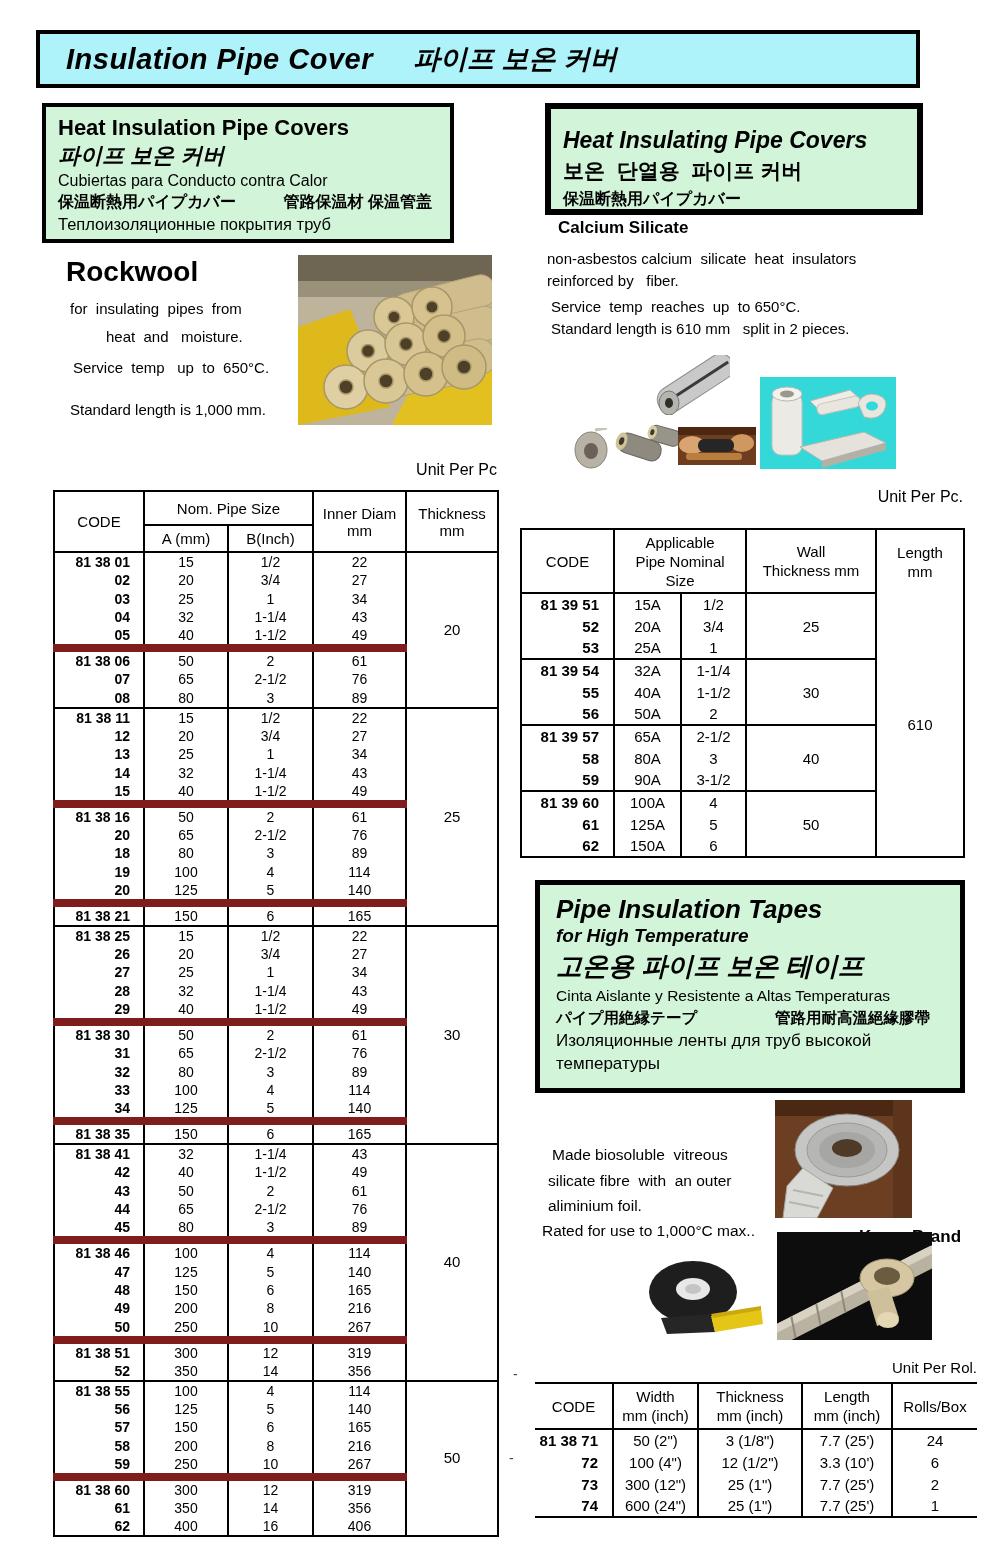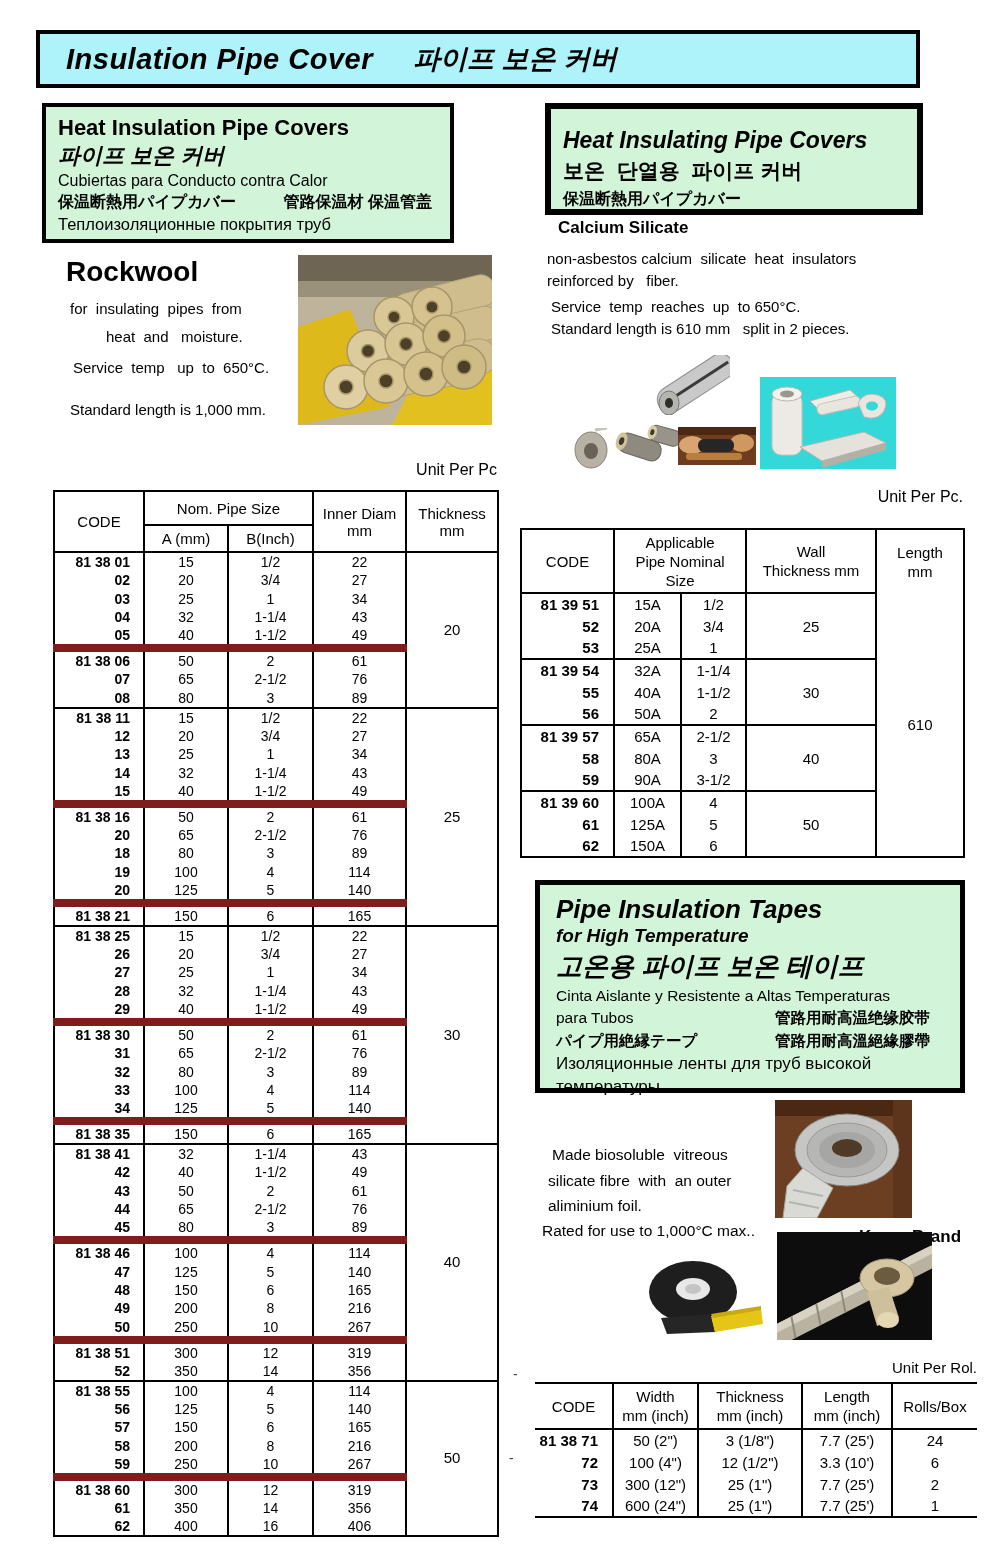--- a/index.html
+++ b/index.html
@@ -642,24 +642,20 @@
         </tr>
       </tbody>
   </table>
 
   <div class="abs greenbox box-tape">
     <div class="tt1">Pipe Insulation Tapes</div>
     <div class="tt2">for High Temperature</div>
     <div class="tt3">고온용 파이프 보온 테이프</div>
     <div class="tt4">Cinta Aislante y Resistente a Altas Temperaturas</div>
     <div class="row2">
-      <span>para Tubos</span>
-      <span class="zh">管路用耐高温绝缘胶带</span>
-    </div>
-    <div class="row2">
       <span class="ja">パイプ用絶縁テープ</span>
       <span class="zh">管路用耐高溫絕緣膠帶</span>
     </div>
     <div class="tt5">Изоляционные ленты для труб высокой</div>
     <div class="tt5">температуры</div>
   </div>
 
   <div class="abs txt16 pre" style="left:552px; top:1146px;">Made biosoluble  vitreous</div>
   <div class="abs txt16 pre" style="left:548px; top:1172px;">silicate fibre  with  an outer</div>
   <div class="abs txt16 pre" style="left:548px; top:1197px;">aliminium foil.</div>

